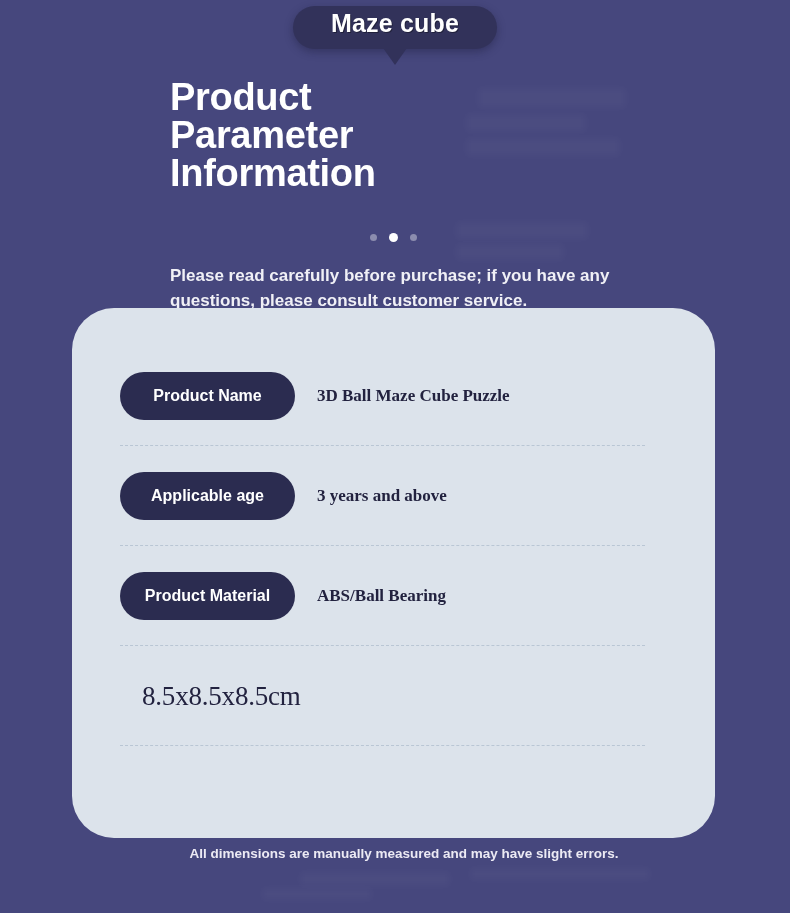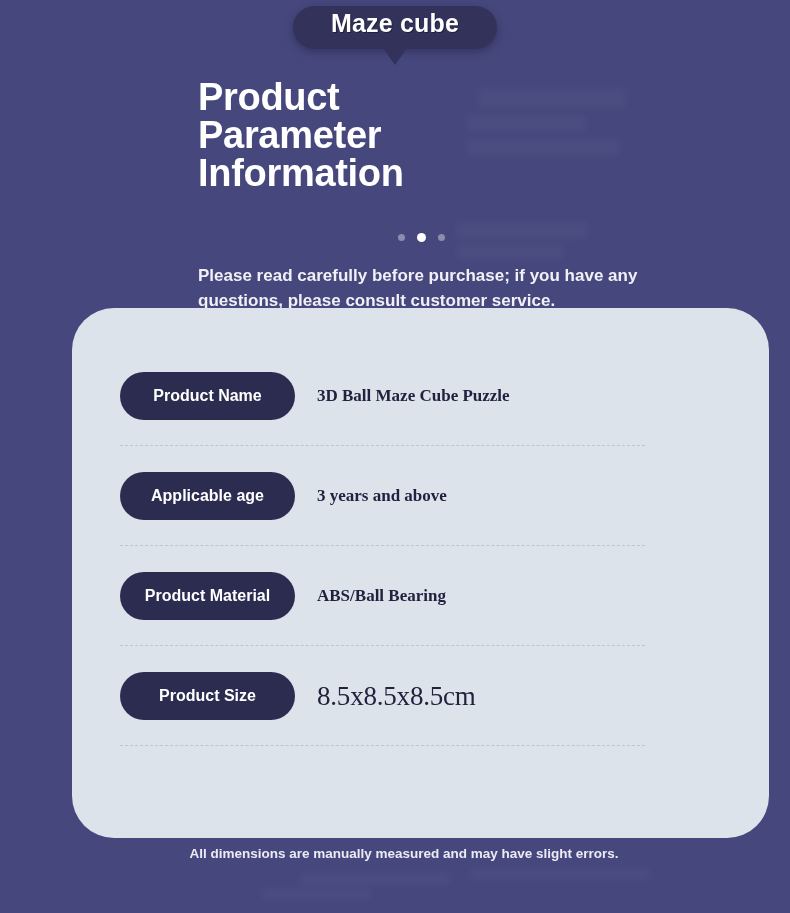--- a/index.html
+++ b/index.html
@@ -69,21 +69,20 @@
     margin-top: -1px;
   }
 
   
   .header {
     position: absolute;
     top: 78px;
     left: 170px;
     right: 48px;
     z-index: 2;
-    margin-left: 28px;
   }
   .page-title {
     color: #ffffff;
     font-size: 38px;
     font-weight: bold;
     line-height: 1.0;
     letter-spacing: -0.3px;
     max-width: 330px;
     margin: 0;
   }
@@ -112,21 +111,21 @@
     font-weight: bold;
     line-height: 1.45;
     max-width: 450px;
   }
 
   
   .card {
     position: absolute;
     left: 72px;
     top: 308px;
-    width: 697px;
+    width: 643px;
     height: 530px;
     background: #dce3eb;
     border-radius: 42px;
     z-index: 2;
     box-sizing: border-box;
     padding: 52px 0 0 0;
   }
   .row {
     position: relative;
     padding: 0 0 0 48px;
@@ -240,21 +239,20 @@
   <div class="row">
     <div class="row-inner">
       <div class="pill">Product Material</div>
       <div class="value">ABS/Ball Bearing</div>
     </div>
     <div class="divider"></div>
   </div>
 
   <div class="row">
     <div class="row-inner">
-      <div class="pill">Product Size</div>
       <div class="value large">8.5x8.5x8.5cm</div>
     </div>
     <div class="divider"></div>
   </div>
 
 </div>
 
 <div class="footer-note">All dimensions are manually measured and may have slight errors.</div>
 
 </body></html>

